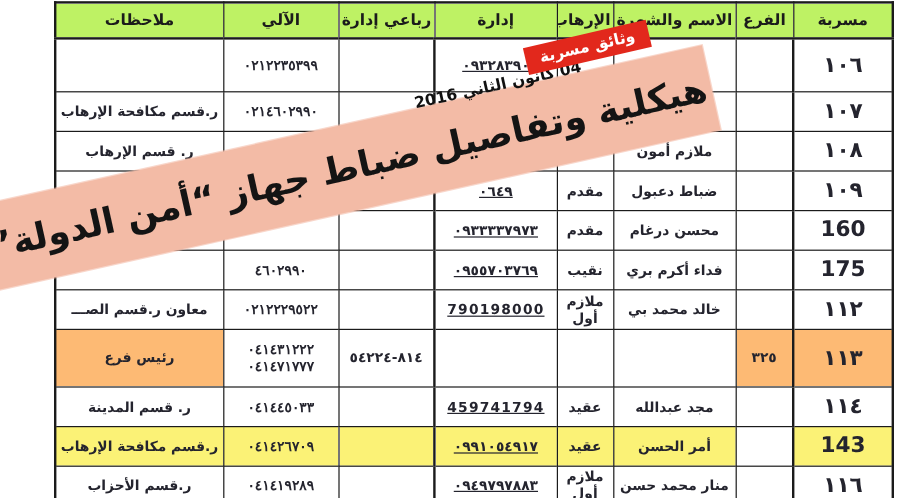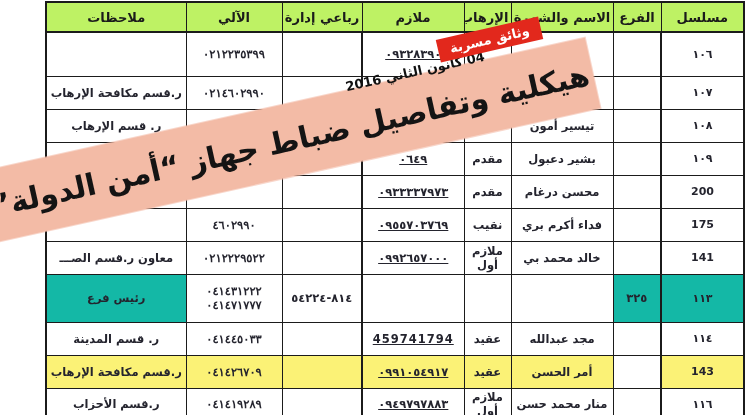--- a/index.html
+++ b/index.html
@@ -6,28 +6,28 @@
   .stage{position:relative;width:750px;height:415px;background:#ffffff;overflow:hidden;
          font-family:"DejaVu Sans","Liberation Sans",sans-serif;color:#1b1b1b;}
 
   
   table.doc{position:absolute;top:1px;right:5px;width:700px;border-collapse:collapse;
             table-layout:fixed;direction:rtl;z-index:2;border:2px solid #1b1b1b;}
   .doc th,.doc td{border:1px solid #1b1b1b;text-align:center;vertical-align:middle;
             padding:1px 2px;white-space:pre-line;overflow:hidden;background:transparent;}
   .doc th{background:#bef264;font-weight:bold;font-size:13px;height:26px;border-bottom:2px solid #1b1b1b;}
   .doc td{font-size:11.5px;font-weight:bold;color:#24242e;}
-  .doc td.c-serial{font-size:11px;border-left-width:2px;}
+  .doc td.c-serial{font-size:18px;border-left-width:2px;}
   .doc td.c-mobile{border-left-width:2px;letter-spacing:1px;text-decoration:underline;}
   .doc td.c-landline{letter-spacing:1px;font-family:Liberation Serif, serif;}
   .doc td.c-quad{direction:ltr;letter-spacing:1px;}
   tr.row{height:33px;}
   tr.r-first{height:44px;}
   tr.r-tall{height:48px;}
-  tr.shaded td.g{background:#14b8a6;}
+  tr.shaded td.g{background:#fdba74;}
   tr.hl td{background:#fbf276;}
   tr.hl td.c-branch{background:transparent;}
 
   
   .banner{position:absolute;left:-20px;top:104px;width:620px;height:72px;background:#f3bba6;
           transform:rotate(-12.5deg);z-index:5;display:flex;align-items:center;justify-content:center;
           box-shadow:0 0 0 1px rgba(243,187,166,.6);}
   .banner span{font-size:30px;font-weight:800;color:#141414;white-space:nowrap;letter-spacing:-1px;}
   .date-note{position:absolute;left:330px;top:64px;width:170px;transform:rotate(-12.5deg);
           z-index:6;text-align:center;font-size:13px;font-weight:bold;color:#111;white-space:nowrap;}
@@ -63,25 +63,25 @@
         <col style="width:48px">
         <col style="width:102px">
         <col style="width:47px">
       <col style="width:102px">
         <col style="width:80px">
         <col style="width:96px">
         <col style="width:140px">
     </colgroup>
     <tbody>
         <tr>
-      <th>مسلسل</th>
+      <th>مسربة</th>
       <th>الفرع</th>
       <th>الاسم والشهرة</th>
       <th>الإرهاب</th>
-      <th>ملازم</th>
+      <th>إدارة</th>
       <th>رباعي إدارة</th>
       <th>الآلي</th>
       <th>ملاحظات</th>
     </tr>
 
     <tr class="row r-first">
       <td class="c-serial">١٠٦</td>
       <td class="c-branch"></td>
       <td class="c-name">محمد لح</td>
       <td class="c-rank"></td>
@@ -98,41 +98,41 @@
       <td class="c-rank"></td>
       <td class="c-mobile"></td>
       <td class="c-quad"></td>
       <td class="c-landline">٠٢١٤٦٠٢٩٩٠</td>
       <td class="c-notes">ر.قسم مكافحة الإرهاب</td>
     </tr>
 
     <tr class="row">
       <td class="c-serial">١٠٨</td>
       <td class="c-branch"></td>
-      <td class="c-name">تيسير أمون</td>
+      <td class="c-name">ملازم أمون</td>
       <td class="c-rank"></td>
       <td class="c-mobile"></td>
       <td class="c-quad"></td>
       <td class="c-landline"></td>
       <td class="c-notes">ر. قسم الإرهاب</td>
     </tr>
 
     <tr class="row">
       <td class="c-serial">١٠٩</td>
       <td class="c-branch"></td>
-      <td class="c-name">بشير دعبول</td>
+      <td class="c-name">ضباط دعبول</td>
       <td class="c-rank">مقدم</td>
       <td class="c-mobile">٠٦٤٩</td>
       <td class="c-quad"></td>
       <td class="c-landline"></td>
       <td class="c-notes"></td>
     </tr>
 
     <tr class="row">
-      <td class="c-serial">200</td>
+      <td class="c-serial">160</td>
       <td class="c-branch"></td>
       <td class="c-name">محسن درغام</td>
       <td class="c-rank">مقدم</td>
       <td class="c-mobile">٠٩٣٣٣٣٧٩٧٣</td>
       <td class="c-quad"></td>
       <td class="c-landline"></td>
       <td class="c-notes"></td>
     </tr>
 
     <tr class="row">
@@ -140,25 +140,25 @@
       <td class="c-branch"></td>
       <td class="c-name">فداء أكرم بري</td>
       <td class="c-rank">نقيب</td>
       <td class="c-mobile">٠٩٥٥٧٠٣٧٦٩</td>
       <td class="c-quad"></td>
       <td class="c-landline">٤٦٠٢٩٩٠</td>
       <td class="c-notes"></td>
     </tr>
 
     <tr class="row">
-      <td class="c-serial">141</td>
+      <td class="c-serial">١١٢</td>
       <td class="c-branch"></td>
       <td class="c-name">خالد محمد بي</td>
       <td class="c-rank">ملازم أول</td>
-      <td class="c-mobile">٠٩٩٢٦٥٧٠٠٠</td>
+      <td class="c-mobile">790198000</td>
       <td class="c-quad"></td>
       <td class="c-landline">٠٢١٢٢٢٩٥٢٢</td>
       <td class="c-notes">معاون ر.قسم الصـــ</td>
     </tr>
 
     <tr class="row r-tall shaded">
       <td class="c-serial g">١١٣</td>
       <td class="c-branch g">٣٢٥</td>
       <td class="c-name"></td>
       <td class="c-rank"></td>

